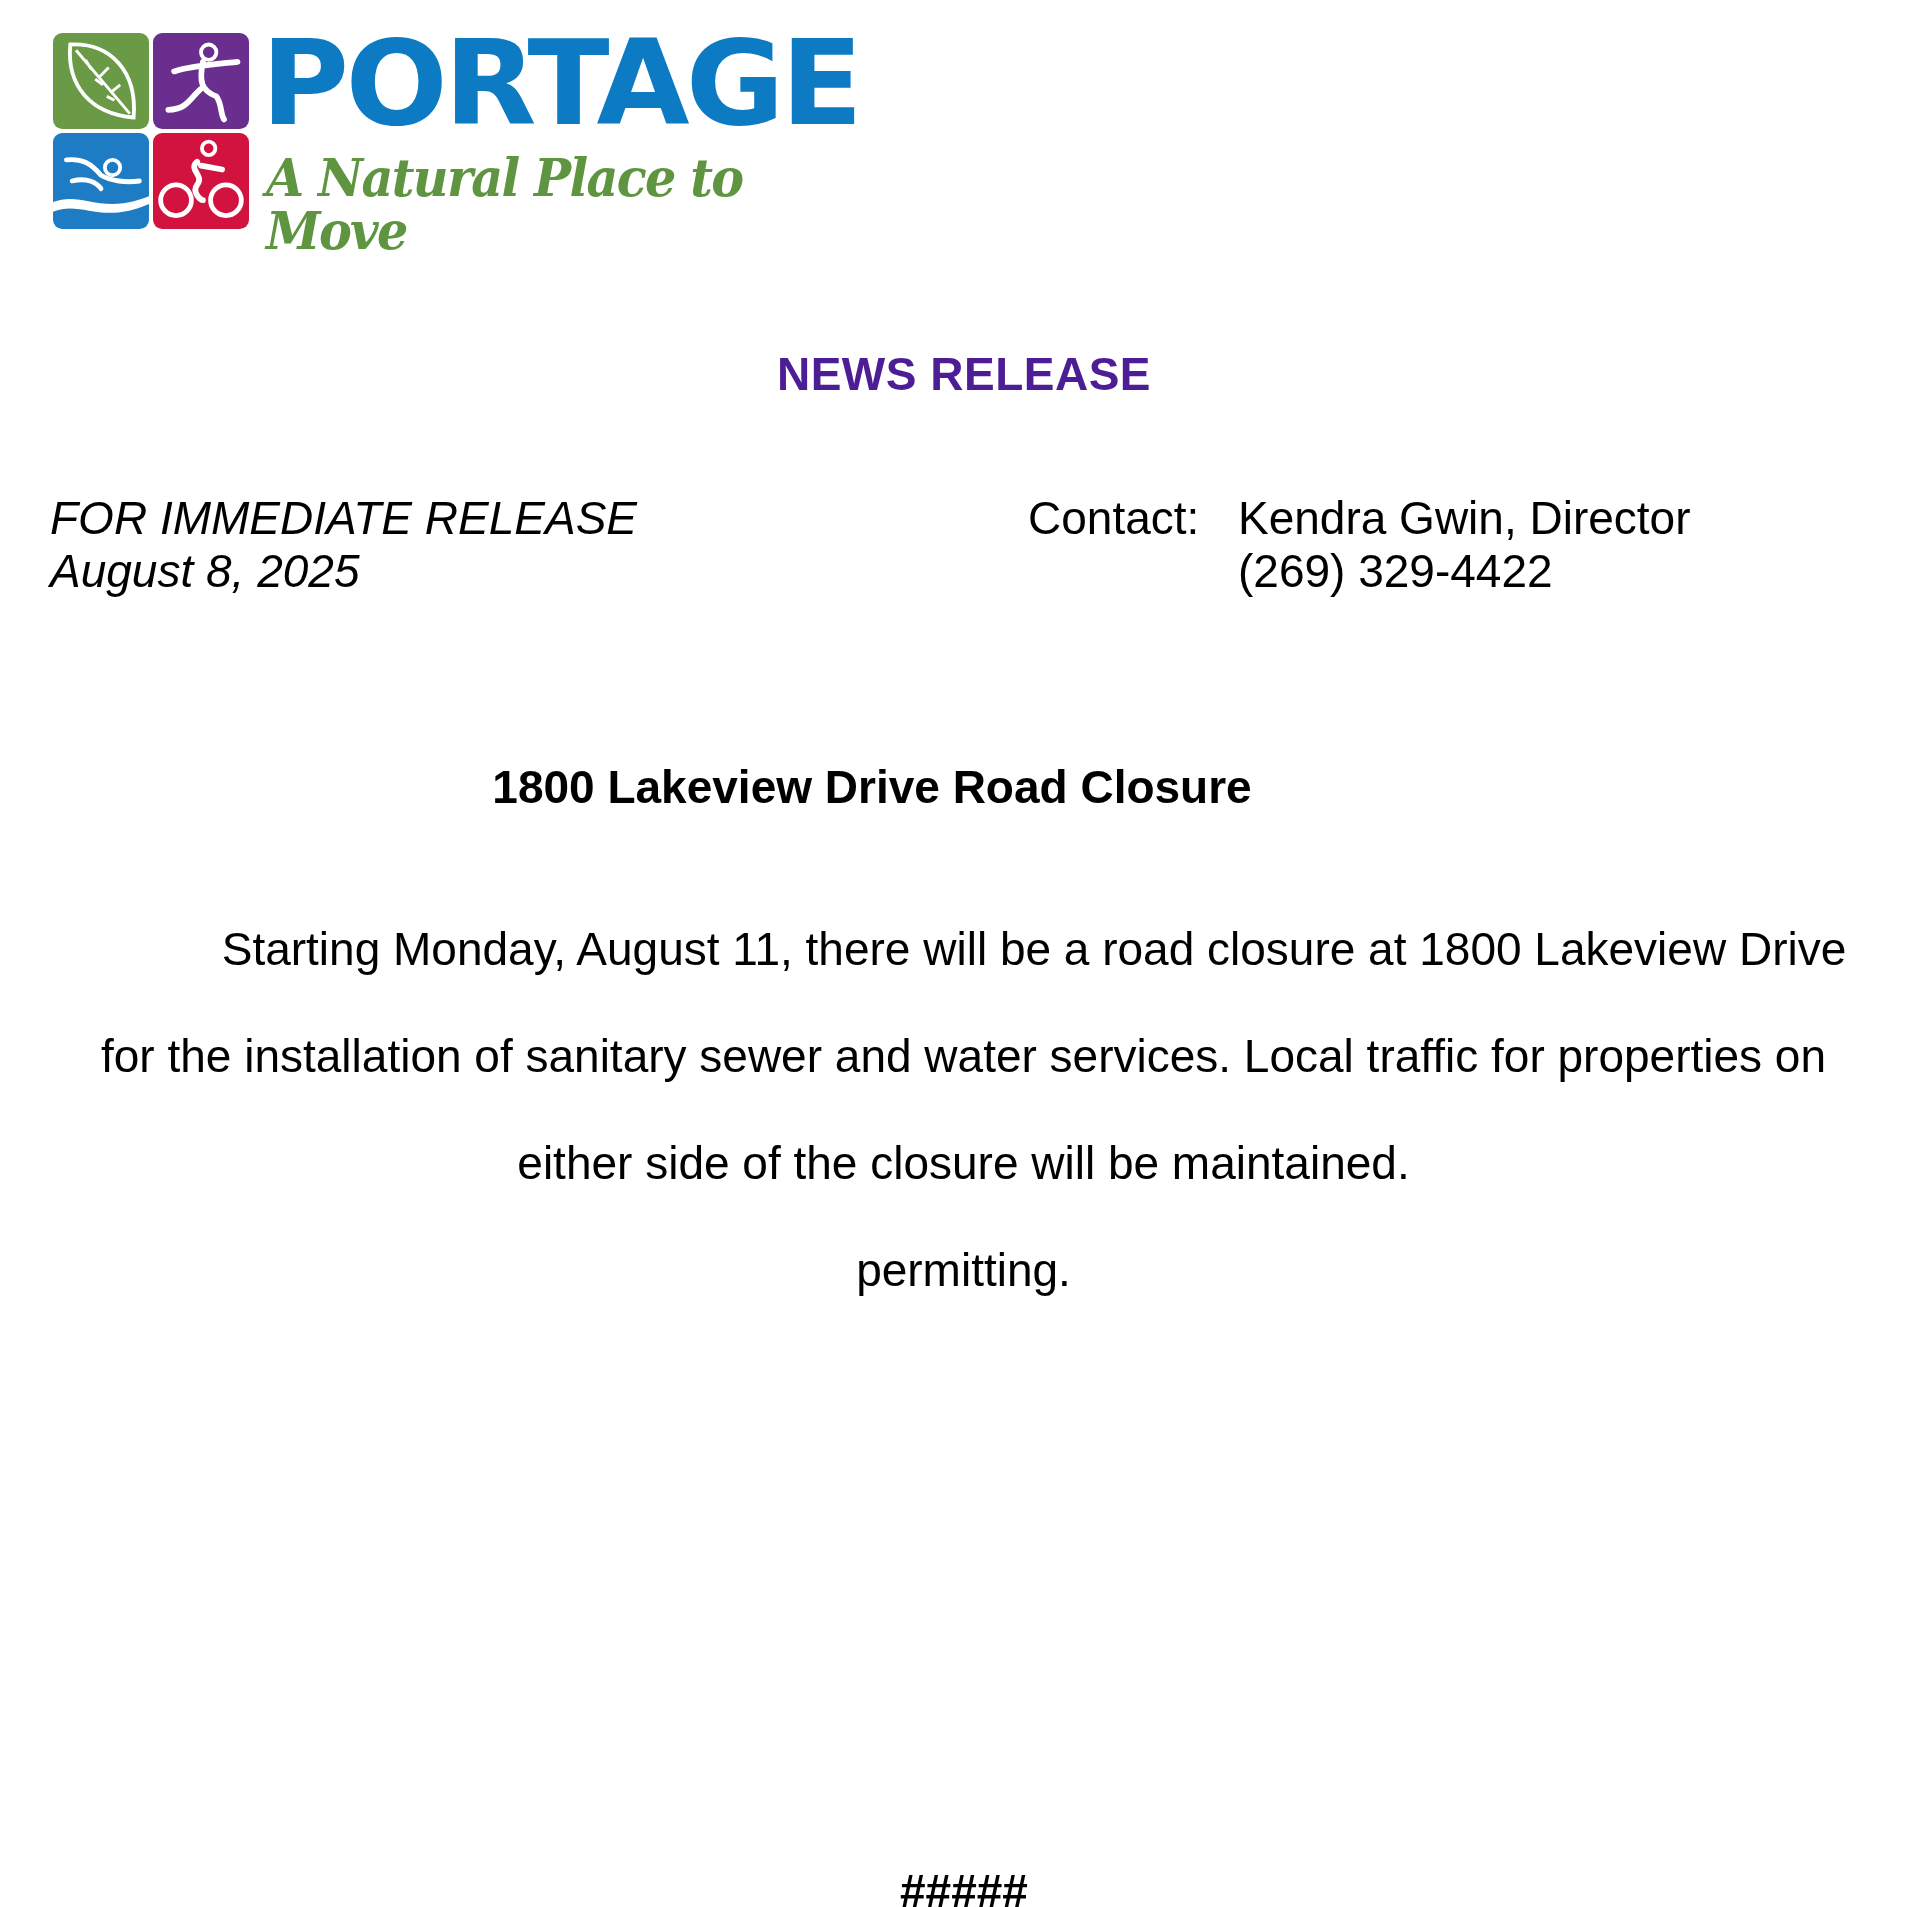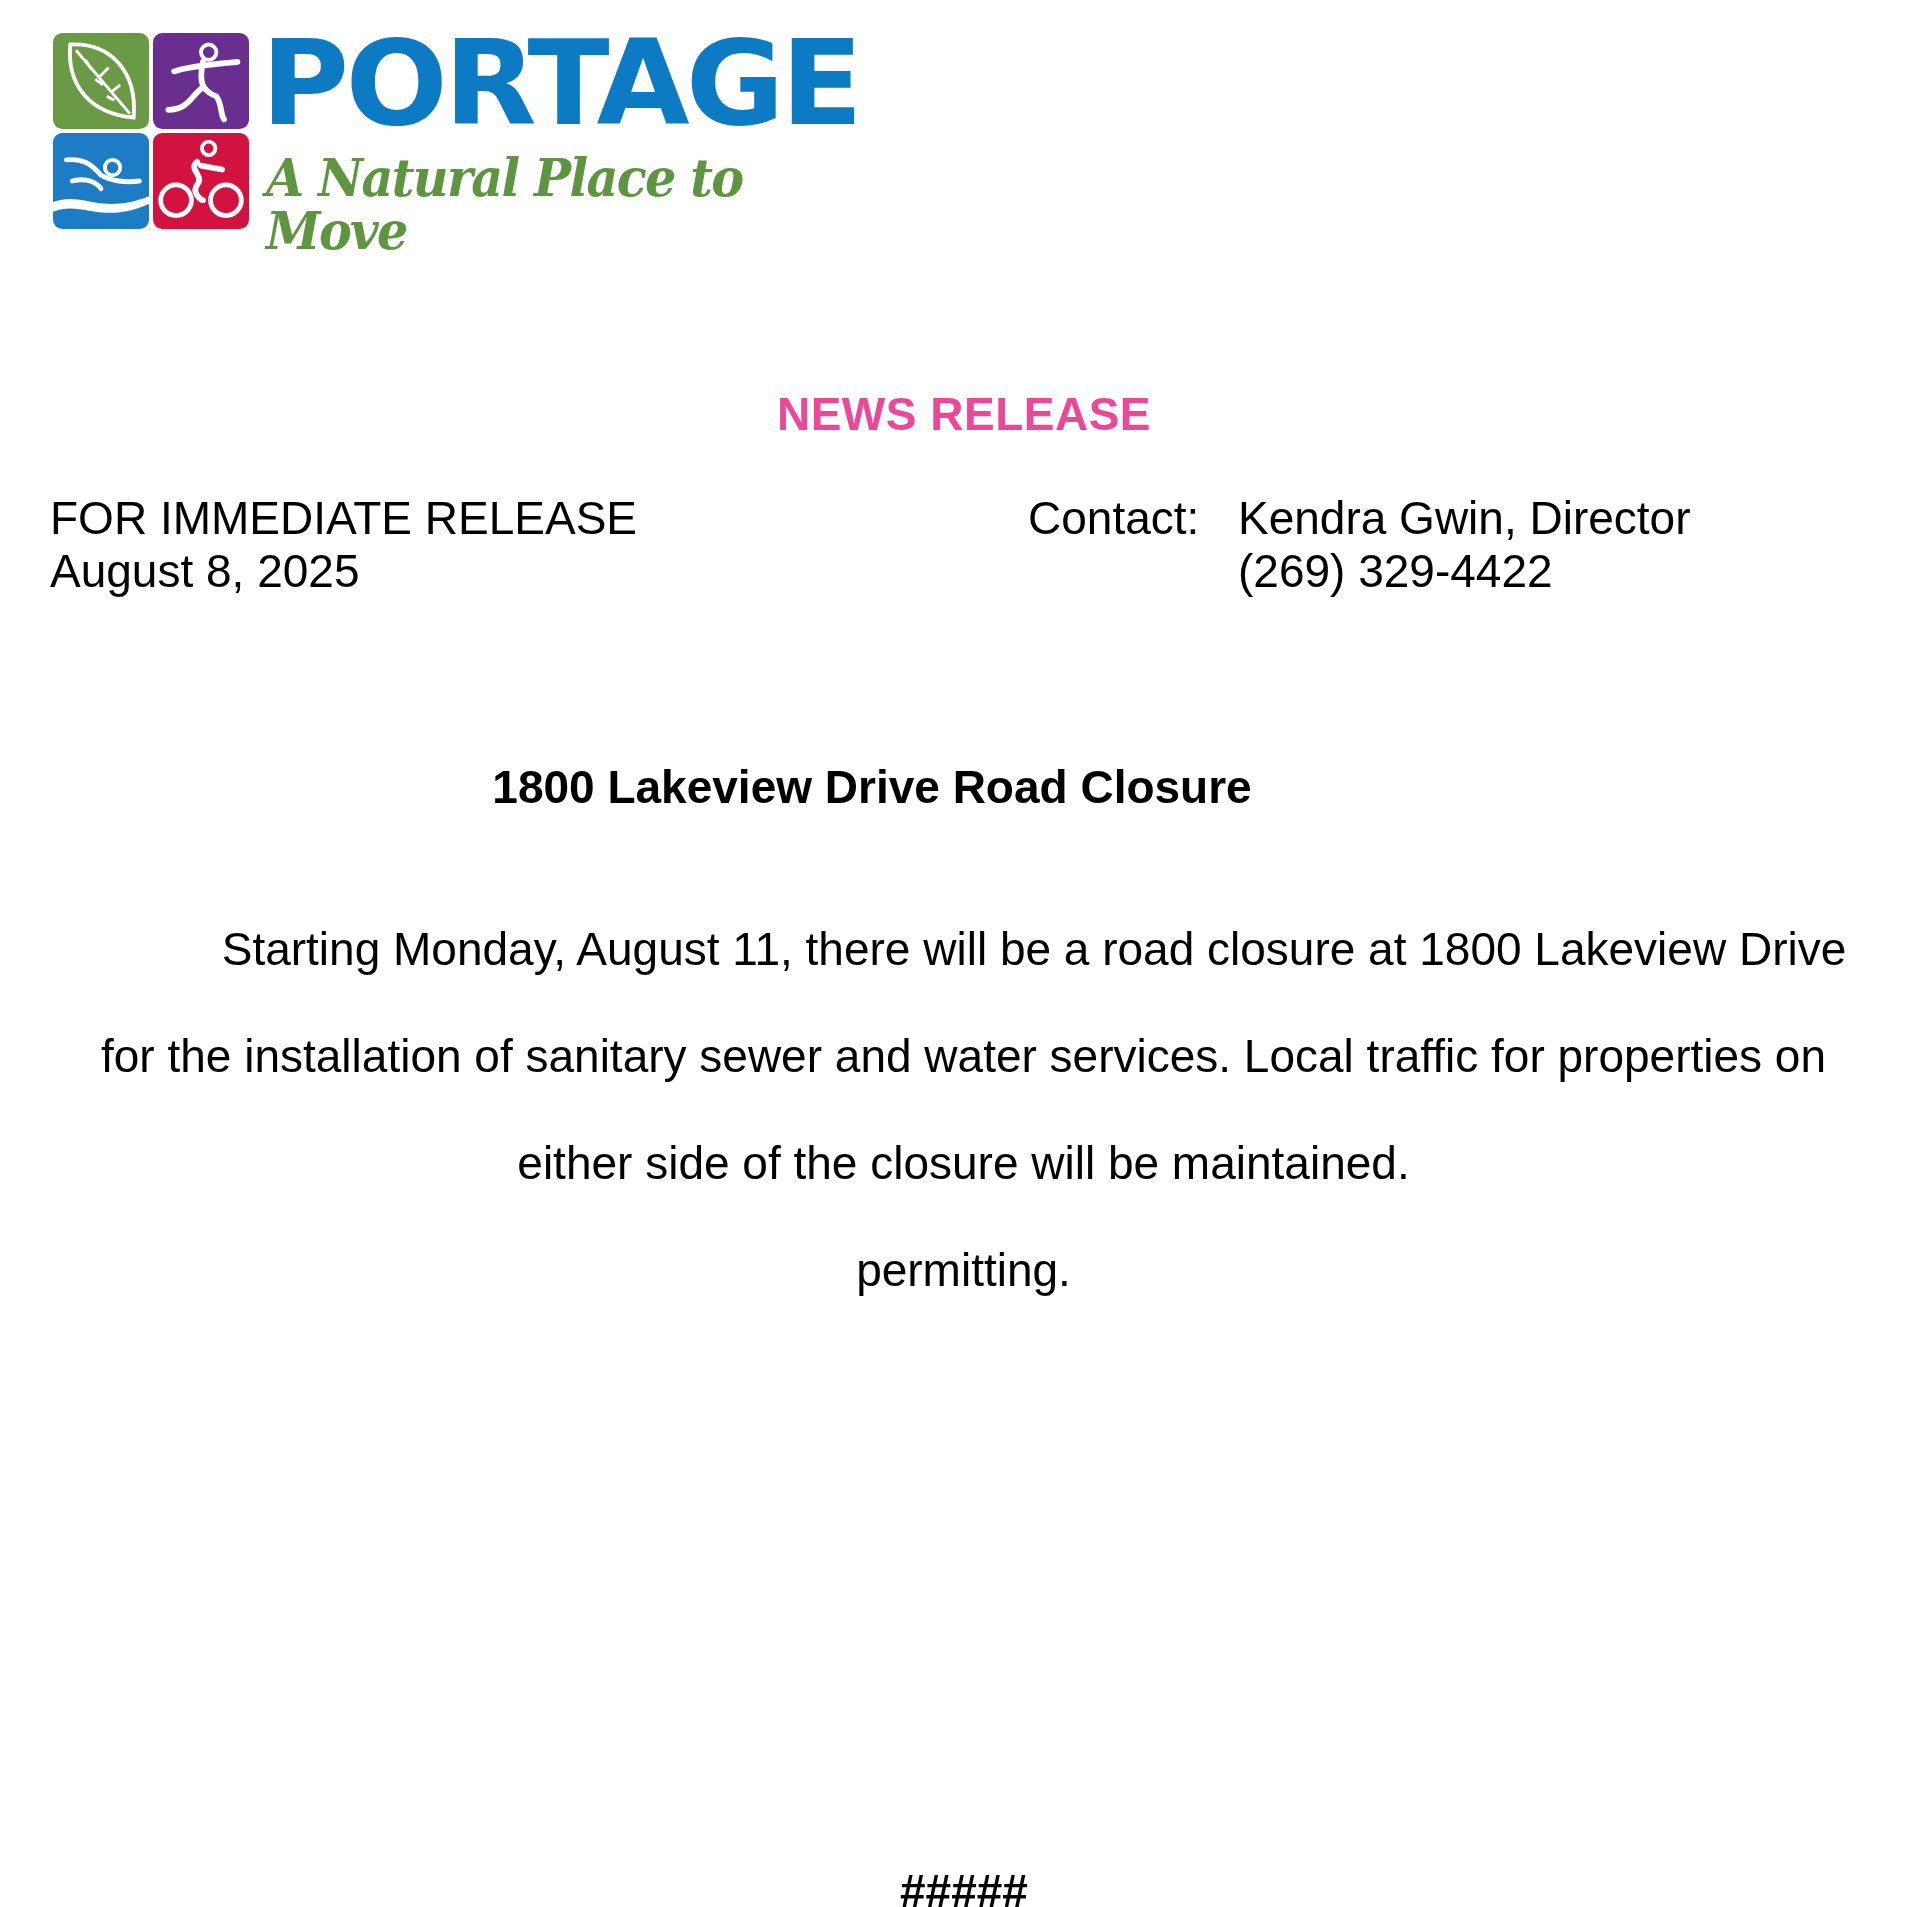--- a/index.html
+++ b/index.html
@@ -13,23 +13,23 @@
   .t-purple { left:100px; top:0; background:#6a2e8f; }
   .t-blue { left:0; top:100px; background:#1d7cc4; }
   .t-red { left:100px; top:100px; background:#d2123f; }
   .wordmark { position:absolute; left:208px; top:-9.2px; font-family:"DejaVu Sans", sans-serif;
               font-weight:bold; font-size:118px; letter-spacing:-3.7px; color:#0d7bc4;
               line-height:1; transform:scaleX(1.02); transform-origin:left top; }
   .tagline { position:absolute; left:213px; top:118px; font-family:"DejaVu Serif", serif;
              font-style:italic; font-weight:bold; font-size:53px; color:#5f9440;
              letter-spacing:-1.8px; line-height:1; transform:scaleX(0.93); transform-origin:left top; }
   .news-release { position:absolute; left:0; width:1928px; top:347px; text-align:center;
-                  font-weight:bold; font-size:46px; color:#ec4899; letter-spacing:0.5px;margin-top:40px; }
+                  font-weight:bold; font-size:46px; color:#4c1d95; letter-spacing:0.5px; }
   .meta { position:absolute; font-size:46px; line-height:53px; }
-  .meta-left { left:50px; top:492px; }
+  .meta-left { left:50px; top:492px;font-style:italic; }
   .contact-label { position:absolute; left:1028px; top:492px; font-size:46px; line-height:53px; }
   .contact-lines { position:absolute; left:1238px; top:492px; font-size:46px; line-height:53px; }
   .title { position:absolute; left:0; width:1744px; top:760px; text-align:center;
            font-weight:bold; font-size:46px; }
   .body-text { position:absolute; left:50px; top:896px; width:1827px;
                font-size:46px; line-height:107px; }
   .line { display:block; white-space:nowrap;text-align:center; }
   .line.first { padding-left:141px; }
   .end-mark { position:absolute; left:0; width:1928px; top:1864px; text-align:center;
               font-weight:bold; font-size:46px; }

